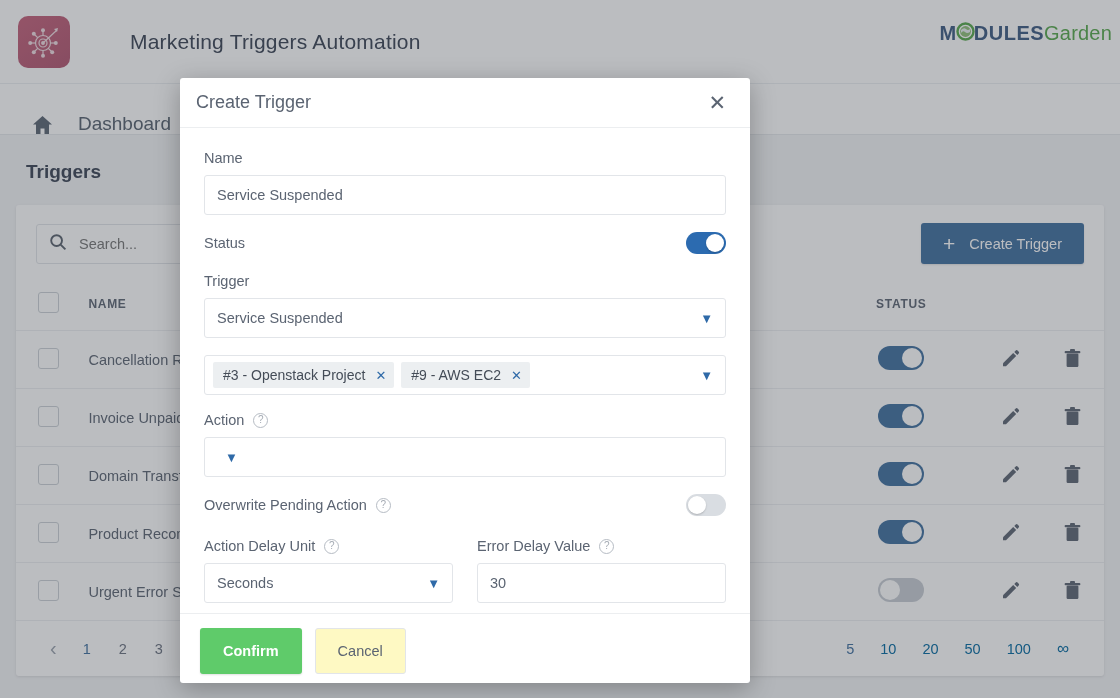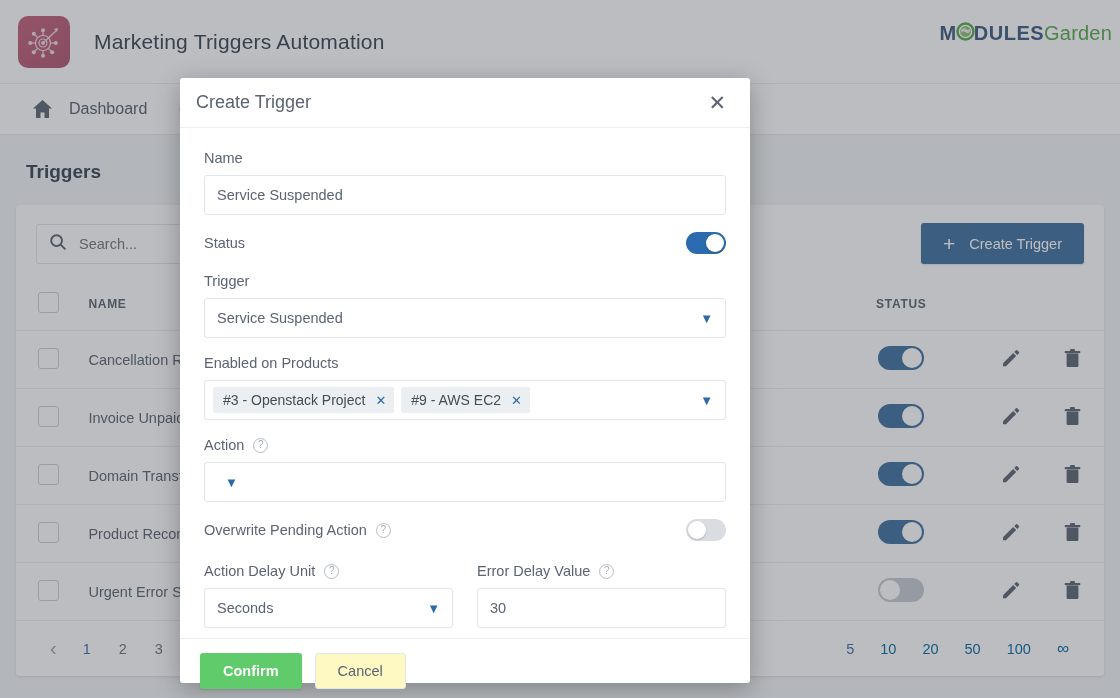--- a/index.html
+++ b/index.html
@@ -11,20 +11,21 @@
   }
   #app { position: relative; width: 1120px; height: 698px; }
 
   
   .page { position: absolute; inset: 0; background: #ffffff; }
 
   .topbar {
     height: 83px; background: #ffffff;
     display: flex; align-items: center; padding: 0 18px;
     position: relative;
+    gap: 36px;
   }
   .app-icon {
     width: 52px; height: 52px; border-radius: 10px;
     background: linear-gradient(145deg,#c4607a,#b15570);
     display: flex; align-items: center; justify-content: center;
     flex: none;
   }
   .app-title {
     font-size: 21px; color: #3a4354; margin-left: 24px;
     letter-spacing: .2px; white-space: nowrap;
@@ -33,22 +34,22 @@
   .brand-mod { font-size: 20px; font-weight: bold; color: #3c5a82; letter-spacing: .5px; }
   .brand-garden { font-size: 20px; color: #56a84b; letter-spacing: .2px; }
   .globe { display: inline-block; vertical-align: -3px; margin: 0 -1px; }
 
   .navbar {
     height: 52px; background: #ffffff; border-top: 1px solid #eceef1;
     border-bottom: 1px solid #e6e8eb;
     display: flex; align-items: center; padding: 0 16px; gap: 0px;
   }
   .nav-item {
-    display: flex; align-items: center; gap: 16px;
-    padding: 0 16px; height: 52px; font-size: 16px; color: #55606e;
+    display: flex; align-items: flex-end; gap: 25px;
+    padding: 0 16px; height: 52px; font-size: 19px; color: #55606e;
     white-space: nowrap;
   }
   .nav-item .nv-ico { display: flex; align-items: center; color: #5a6473; }
 
   .content { background: #f3f4f6; height: 563px; padding: 0 16px; }
   .page-title { font-size: 19px; color: #3a4354; padding: 26px 10px 22px 10px; font-weight: bold;}
 
   .card {
     background: #fff; border-radius: 3px; box-shadow: 0 1px 3px rgba(0,0,0,.10);
     padding: 0 0 0 0; position: relative;
@@ -152,21 +153,21 @@
   .msw.on { background: #2c6bb0; }
   .msw.off { background: #d9dde2; }
   .msw .k { position: absolute; top: 2px; width: 18px; height: 18px; border-radius: 50%; background: #fff; box-shadow: 0 1px 2px rgba(0,0,0,.2); }
   .msw.on .k { right: 2px; }
   .msw.off .k { left: 2px; }
 
   .two { display: flex; gap: 24px; align-items: flex-end; }
   .two > div { flex: 1; }
 
   .btn {
-    height: 36px; border-radius: 3px; font-size: 14.5px; padding: 0 22px;
+    height: 46px; border-radius: 3px; font-size: 14.5px; padding: 0 22px;
     font-family: "Liberation Sans", sans-serif; cursor: pointer; border: 1px solid transparent;
   }
   .btn-confirm { background: #5fcb6a; color: #fff; font-weight: bold; box-shadow: 0 1px 2px rgba(0,0,0,.12); }
   .btn-cancel { background: #fef9c3; color: #5b6472; border: 1px solid #e2e5e9; }
 </style>
 </head>
 <body>
 
 <div id="app">
 
@@ -402,21 +403,20 @@
 
       <div class="fg">
         <div class="fl">Trigger</div>
         <div class="ctl">
           <span class="cv">Service Suspended</span>
           <span class="caret">▼</span>
         </div>
       </div>
 
       <div class="fg">
-        <div class="fl">Enabled on Products</div>
         <div class="ctl" style="padding-left:8px;">
           <div class="tags">
             <span class="tag">
               <span>#3 - Openstack Project</span>
               <span class="x">✕</span>
             </span>
             <span class="tag">
               <span>#9 - AWS EC2</span>
               <span class="x">✕</span>
             </span>

